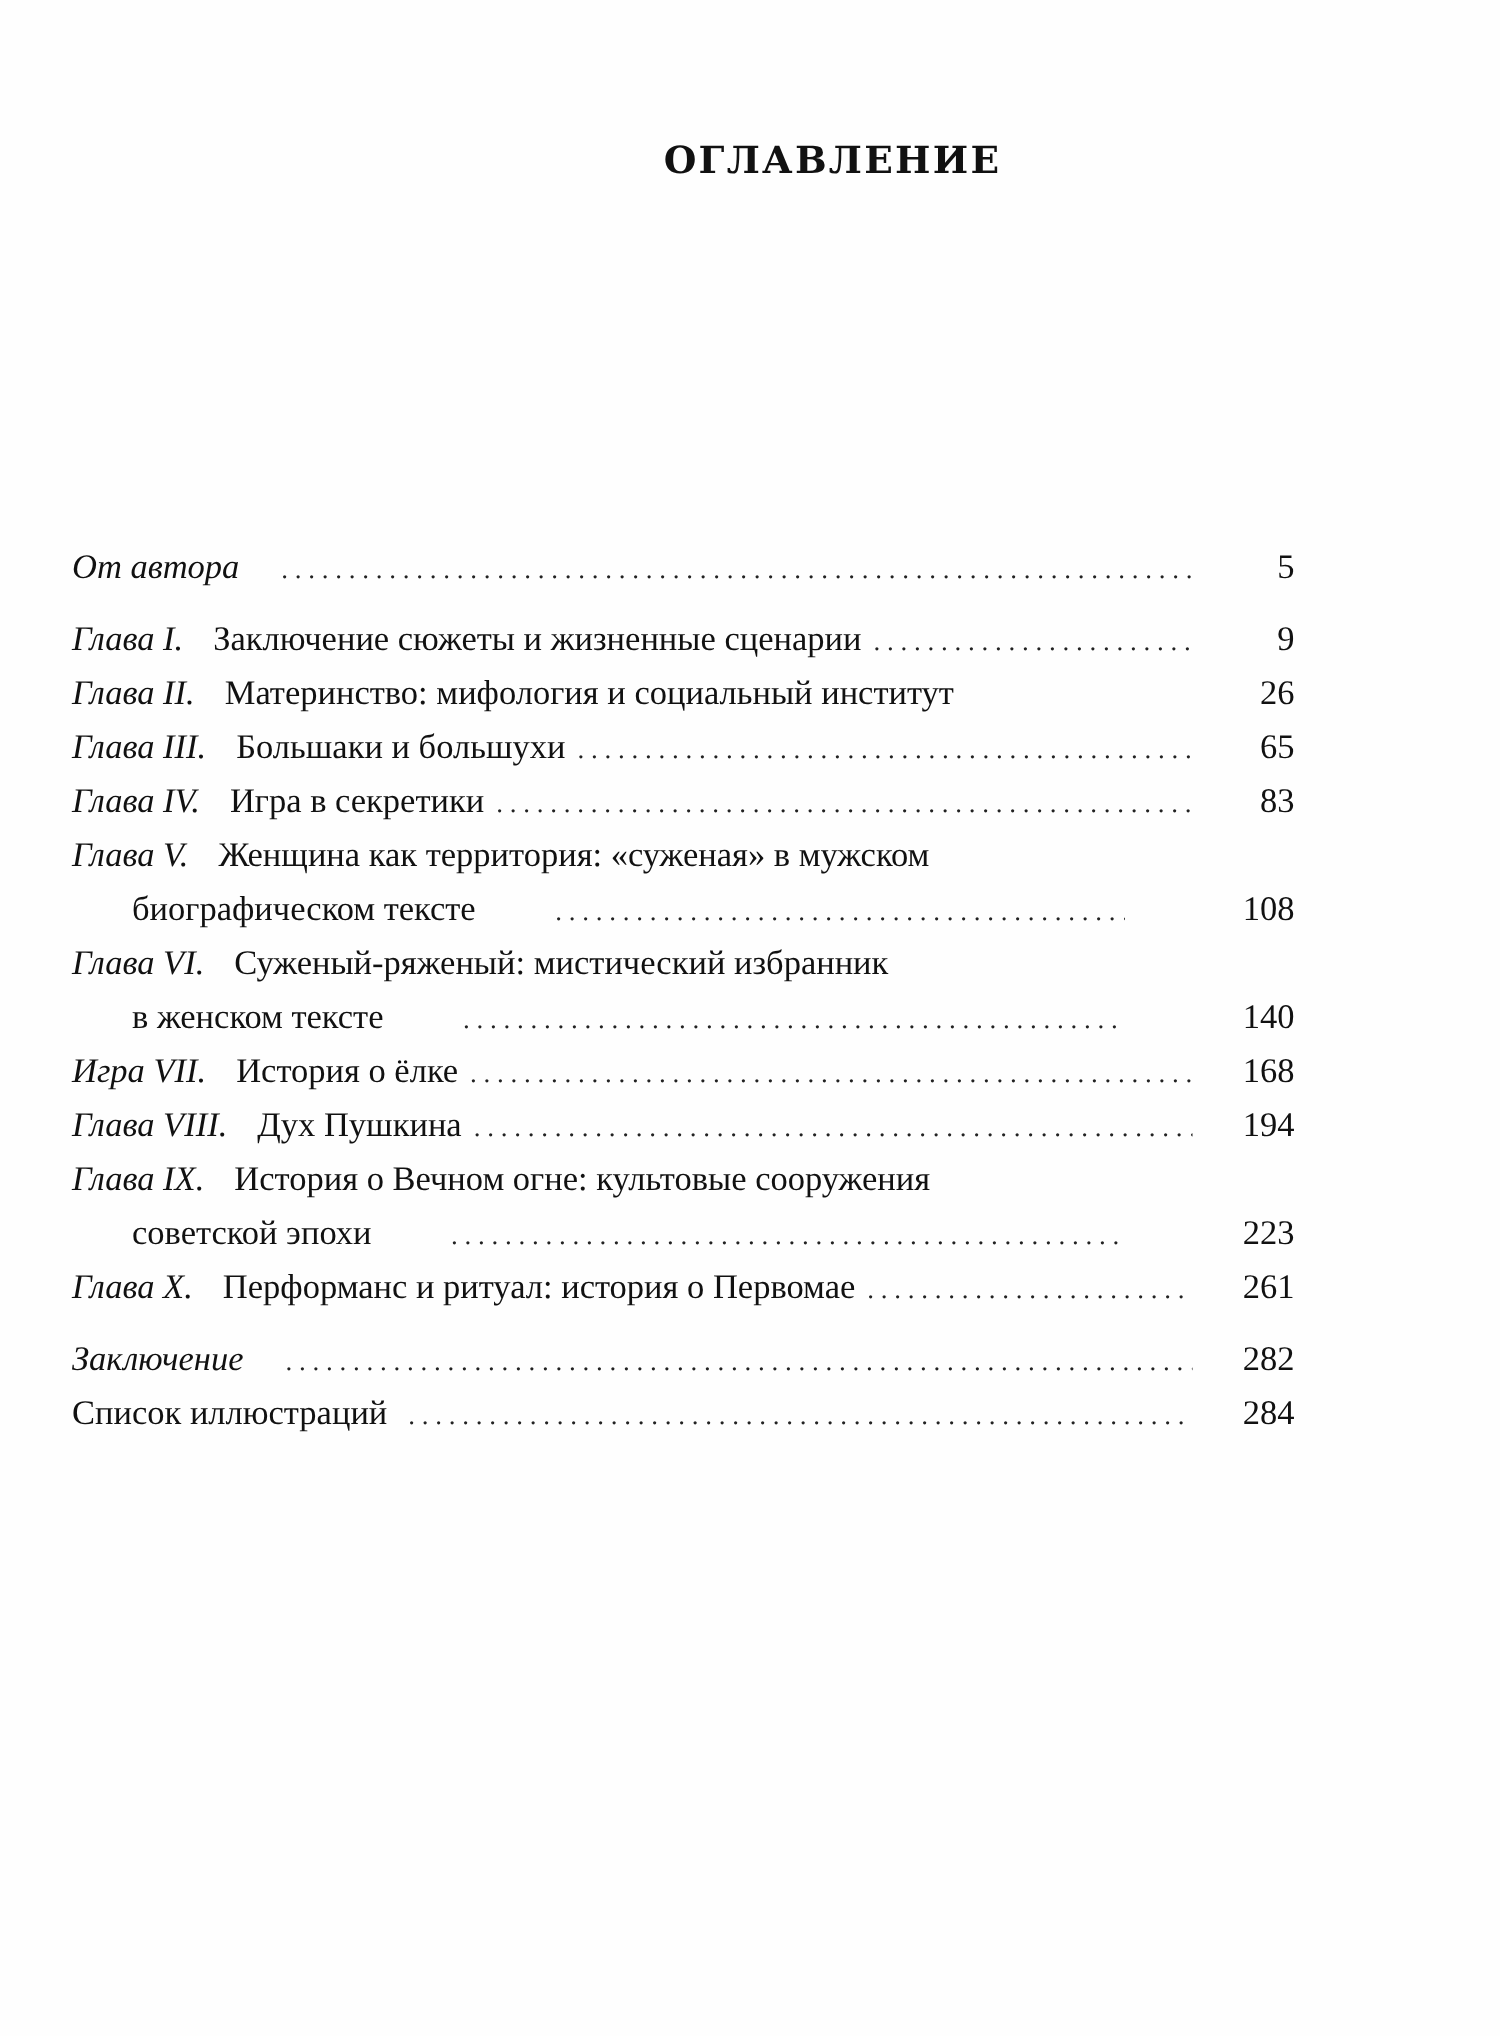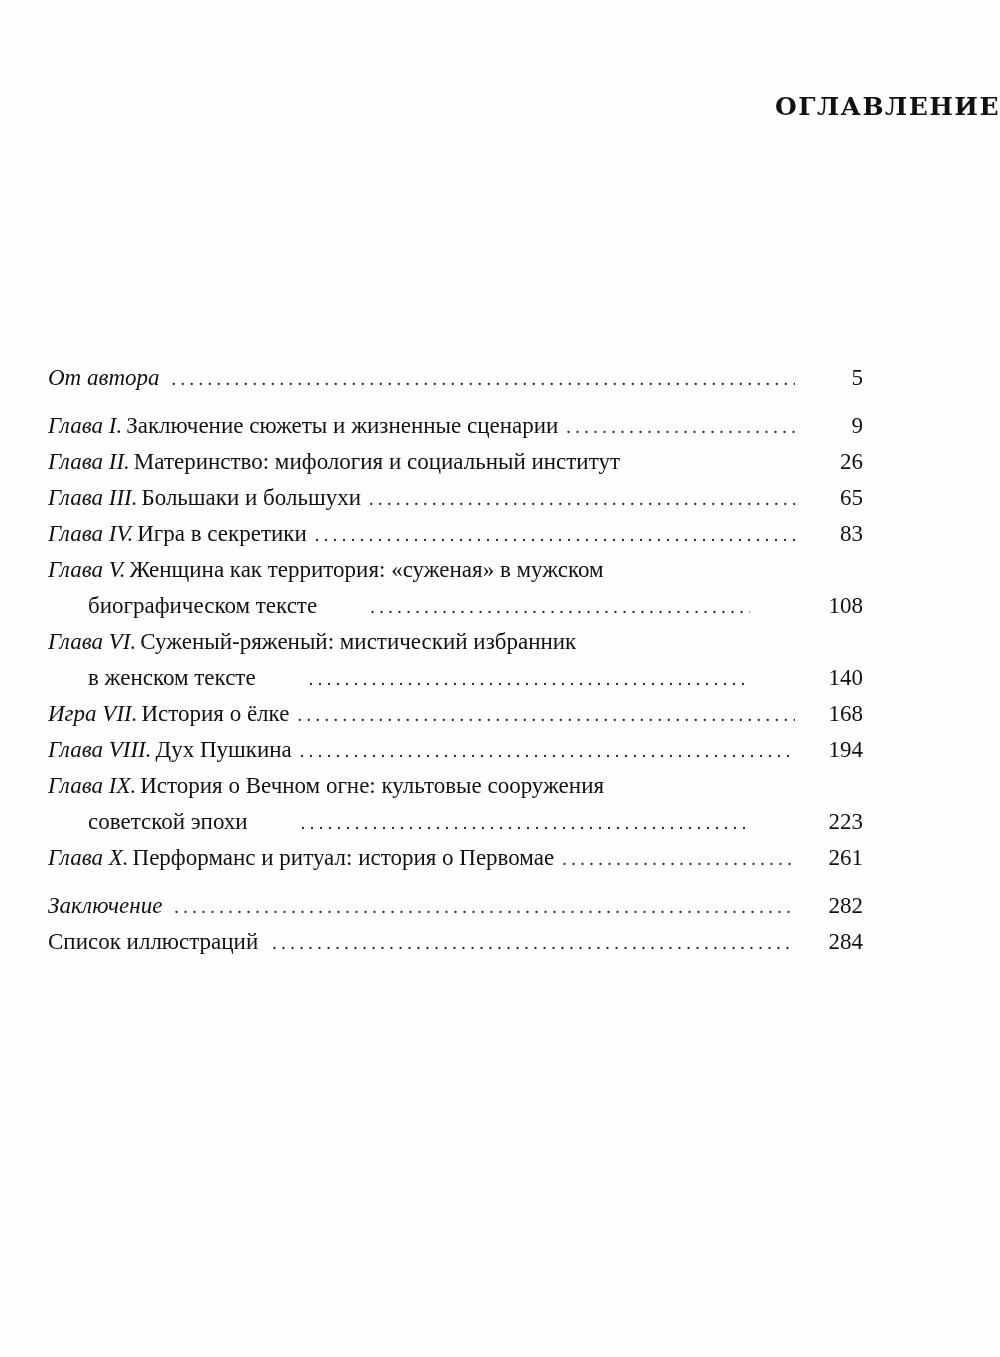--- a/index.html
+++ b/index.html
@@ -19,21 +19,21 @@
     position: absolute;
     left: 0; top: 0;
     width: 1000px; height: 1357px;
     background: #fefefe;
   }
   .title {
     position: absolute;
     left: 0;
     width: 100%;
     top: 92px;
-    text-align: right;
+    text-align: center;
     font-family: "DejaVu Serif", serif;
     font-weight: bold;
     font-size: 25px;
     letter-spacing: 1.5px;
     padding-left: 110px;
     box-sizing: border-box;
   }
   .toc {
     position: absolute;
     left: 48px;
@@ -44,21 +44,21 @@
   }
   .entry { display: block; }
   .line {
     display: flex;
     align-items: baseline;
     height: 36px;
     line-height: 36px;
     white-space: nowrap;
   }
   .line.indent { padding-left: 40px; gap: 45px; }
-  .lbl-italic { font-style: italic; margin-right: 4px; }
+  .lbl-italic { font-style: italic; margin-right: 20px; }
   .lbl-roman { margin-right: 6px; }
   .text { }
   .leader {
     flex: 1;
     overflow: hidden;
     margin: 0 8px;
     color: #222;
     letter-spacing: 5px;
     font-size: 18px;
   }

